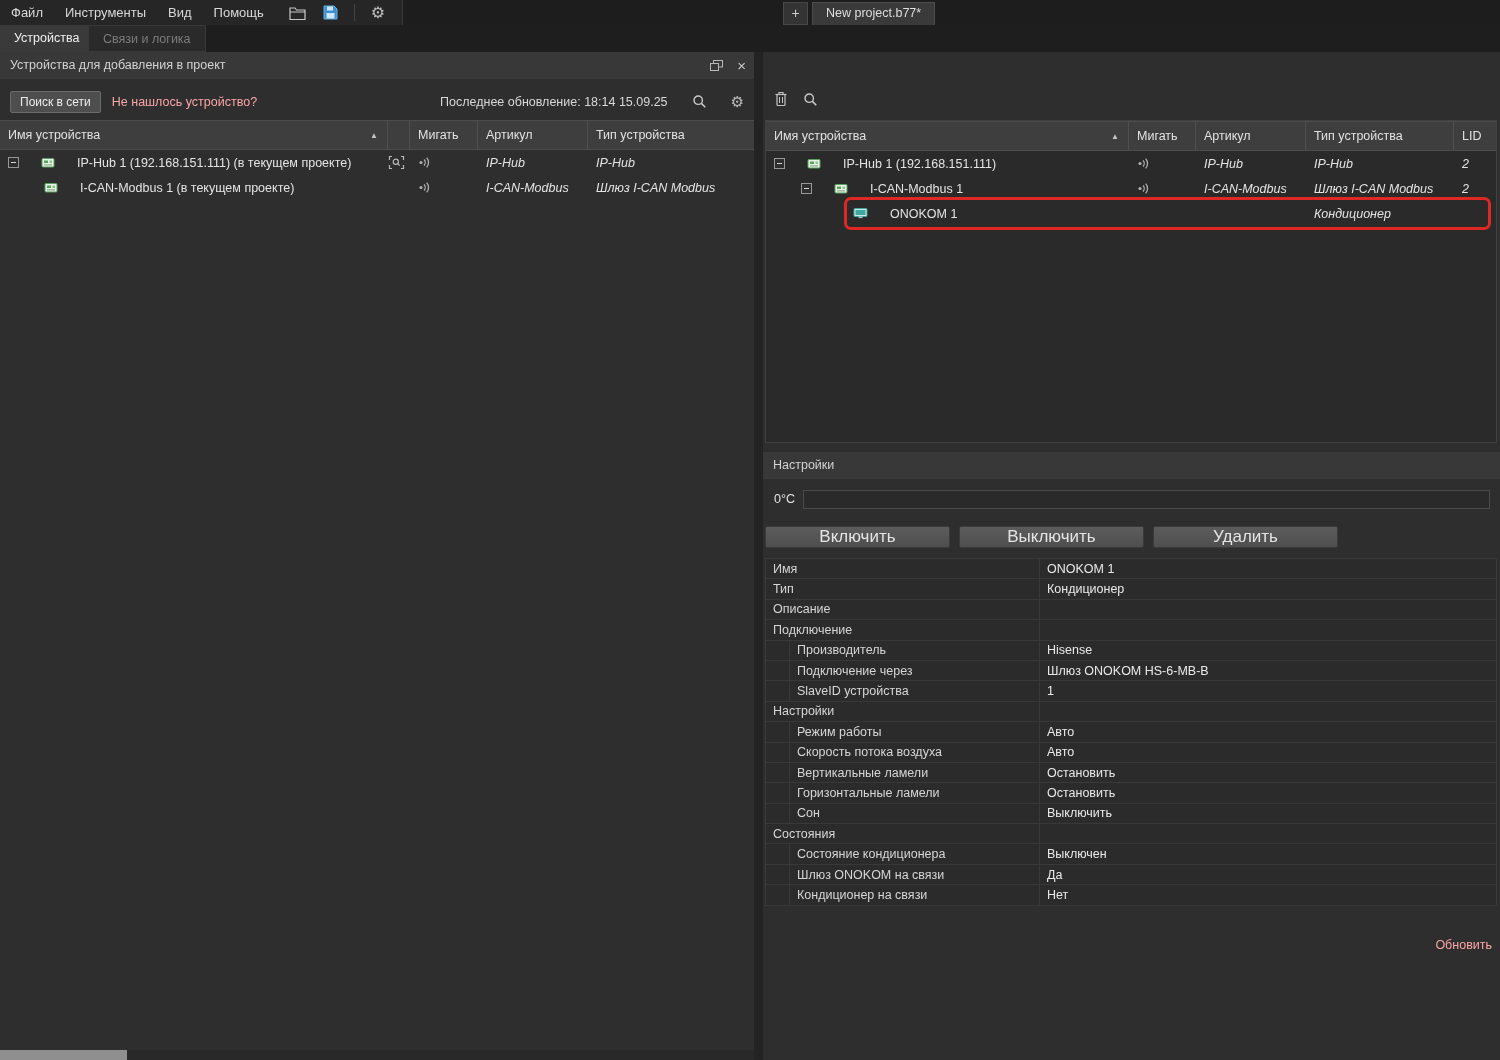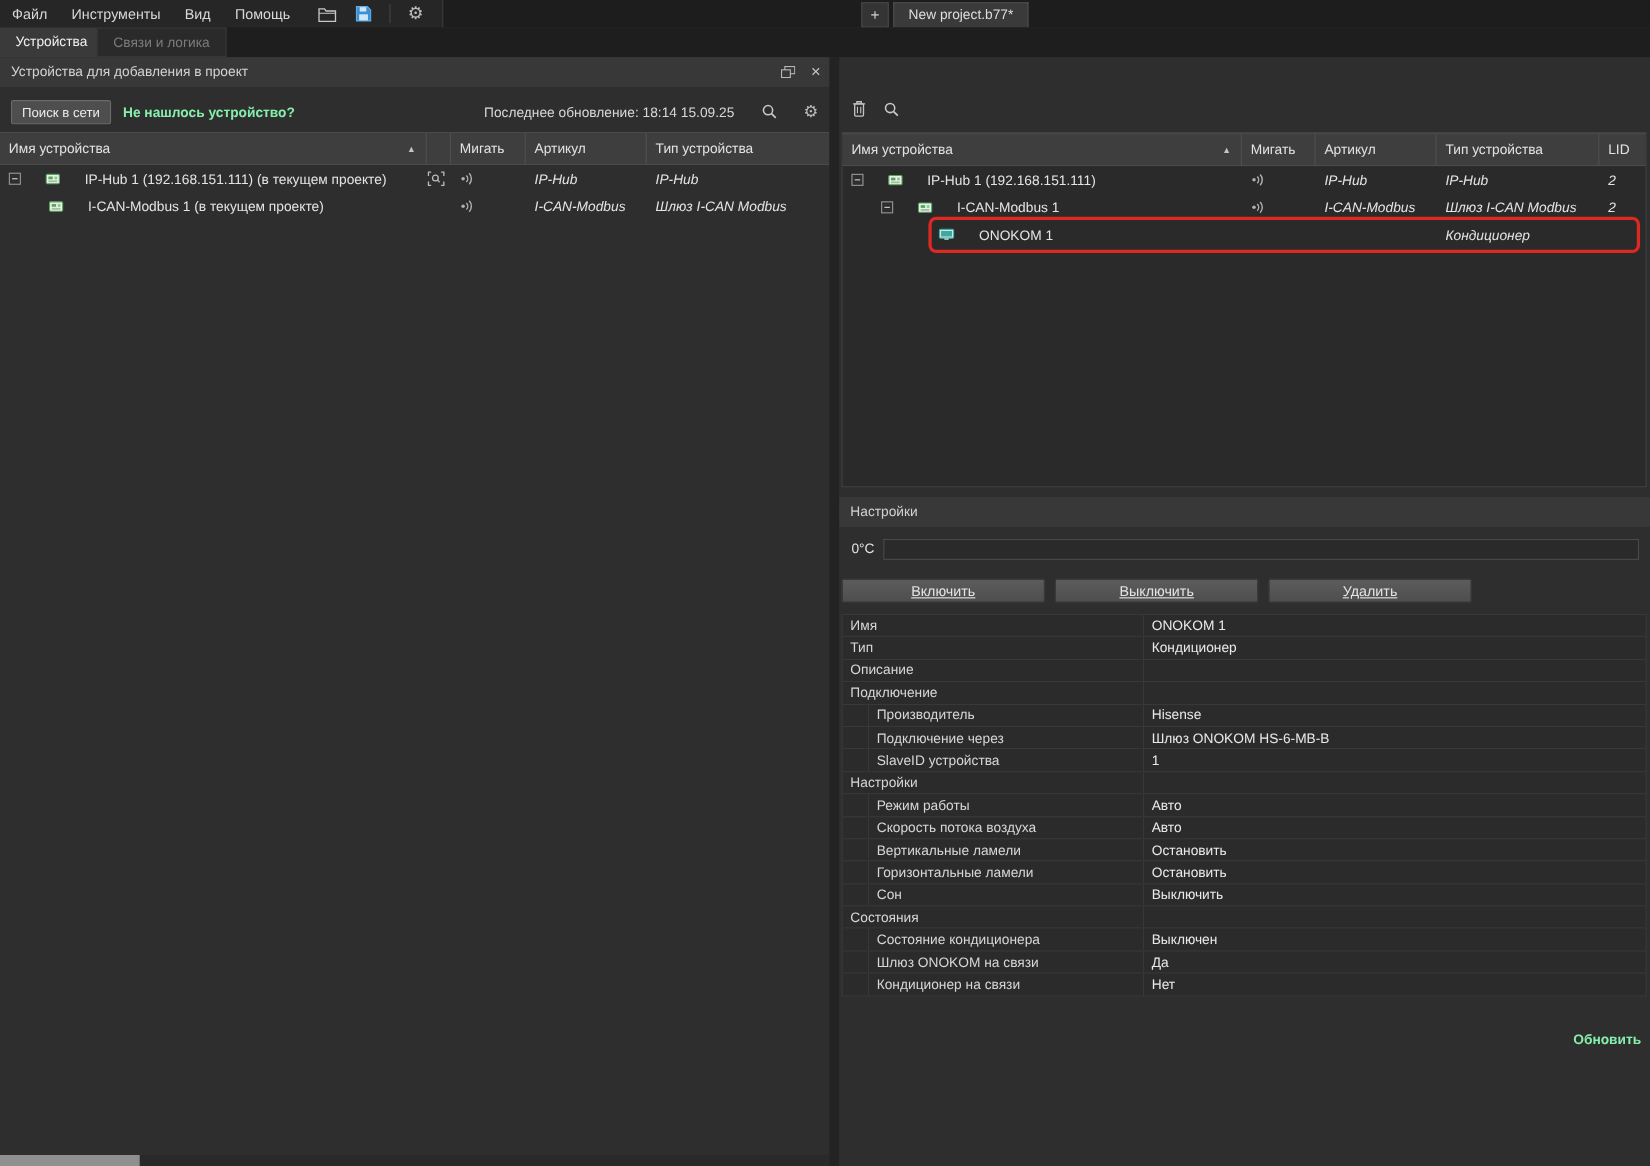--- a/index.html
+++ b/index.html
@@ -28,21 +28,21 @@
   
   .left-panel { position:absolute; left:0; top:52px; width:754px; height:1008px; background:#2e2e2e; }
   .v-splitter { position:absolute; left:754px; top:52px; width:9px; height:1008px; background:#232323; }
   .right-panel { position:absolute; left:763px; top:52px; width:737px; height:1008px; background:#2e2e2e; }
   .panel-title { height:27px; background:#383838; line-height:27px; padding-left:10px; font-size:12.5px; color:#d2d2d2; position:relative; }
   .lp-title-icons { position:absolute; right:8px; top:0; height:27px; display:flex; align-items:center; gap:14px; }
   .close-x { color:#c8c8c8; font-size:15px; line-height:1; }
   
   .lp-toolbar { position:absolute; left:0; top:36px; width:754px; height:27px; display:flex; align-items:center; padding:0 10px; gap:11px; }
   .btn-search-net { background:#4e4e4e; border:1px solid #6a6a6a; color:#ececec; padding:3px 9px; font-size:12px; border-radius:2px; font-family:inherit; }
-  .blue-link { color:#86efac; font-size:12.5px; text-decoration:none;font-weight:bold; }
+  .blue-link { color:#fca5a5; font-size:12.5px; text-decoration:none; }
   .lp-toolbar-right { margin-left:auto; display:flex; align-items:center; gap:24px; color:#d8d8d8; }
   
   .thead { display:grid; background:#3e3e3e; border-top:1px solid #4b4b4b; border-bottom:1px solid #4b4b4b; height:30px; }
   .hcell { display:flex; align-items:center; padding:0 8px; border-right:1px solid #4f4f4f; color:#e2e2e2; position:relative; white-space:nowrap; overflow:hidden; }
   .sort-arrow { position:absolute; right:9px; font-size:8px; color:#c4c4c4; }
   .lp-thead { position:absolute; left:0; top:68px; width:754px; grid-template-columns:388px 22px 68px 110px 1fr; }
   .lp-rows { position:absolute; left:0; top:98px; width:754px; }
   .tree-row { display:grid; height:25px; align-items:center; color:#e4e4e4; white-space:nowrap; }
   .lp-row { grid-template-columns:388px 22px 68px 110px 1fr; }
   .rp-row { grid-template-columns:363px 67px 110px 148px 1fr; }
@@ -59,21 +59,21 @@
   
   .rp-tree { position:absolute; left:2px; top:68px; width:732px; height:323px; background:#2a2a2a; border:1px solid #414141; }
   .rp-thead { grid-template-columns:363px 67px 110px 148px 1fr; }
   .annotation-red { position:absolute; left:78px; top:76px; width:647px; height:33px; border:3px solid #de2823; border-radius:7px; pointer-events:none; z-index:5; }
   
   .rp-settings-title { position:absolute; left:0; top:400px; width:737px; }
   .temp-row { position:absolute; left:11px; top:437px; width:716px; height:20px; display:flex; align-items:center; gap:8px; }
   .temp-label { color:#e2e2e2; font-size:12.5px; flex:none; }
   .temp-input { flex:1; height:19px; background:#2a2a2a; border:1px solid #4a4a4a; color:#e2e2e2; font-family:inherit; font-size:12px; padding:0 5px; }
   .action-row { position:absolute; left:2px; top:474px; width:732px; display:flex; gap:9px; }
-  .btn-action { width:185px; height:22px; background:linear-gradient(#5c5c5c,#4e4e4e); border:1px solid #3a3a3a; border-radius:2px; color:#e4e4e4; font-size:13px; font-family:inherit;text-decoration:underline; }
+  .btn-action { width:185px; height:22px; background:linear-gradient(#5c5c5c,#4e4e4e); border:1px solid #3a3a3a; border-radius:2px; color:#e4e4e4; font-size:17px; font-family:inherit; }
   .prop-grid { position:absolute; left:2px; top:506px; width:732px; background:#2b2b2b; border:1px solid #3a3a3a; border-bottom:none; }
   .prop-row { display:flex; height:20.4px; border-bottom:1px solid #383838; align-items:stretch; }
   .prop-name { width:273px; display:flex; align-items:center; color:#d6d6d6; padding-left:7px; overflow:hidden; white-space:nowrap; }
   .prop-name.child { padding-left:0; }
   .prop-indent { width:24px; border-right:1px solid #383838; margin-right:7px; flex:none; align-self:stretch; }
   .prop-value { flex:1; border-left:1px solid #383838; display:flex; align-items:center; padding-left:7px; color:#e9e9e9; overflow:hidden; white-space:nowrap; }
   .refresh-wrap { position:absolute; right:8px; top:886px; }
 </style>
 </head>
 <body>

